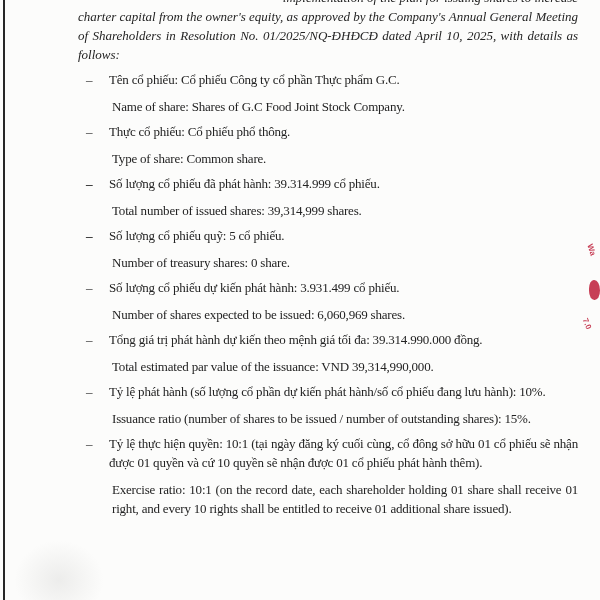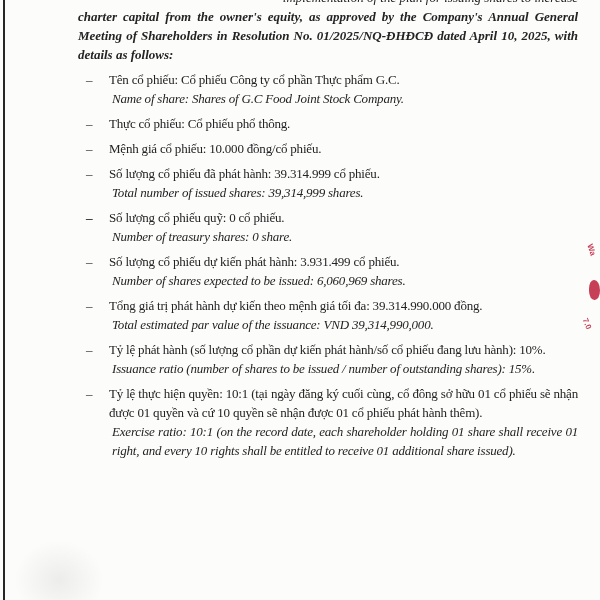--- a/index.html
+++ b/index.html
@@ -29,41 +29,40 @@
     font-style: italic;
     font-size: 13px;
     line-height: 19px;
     margin-top: -12px;
   }
   .intro-clipped {
     text-align: right;
     white-space: nowrap;
     overflow: hidden;
   }
-  .intro-para { text-align: justify; font-weight: bold; }
+  .intro-para { text-align: justify; }
   .items { margin-top: 6px; }
   .item { margin-bottom: 6px; }
   .vi {
     position: relative;
     padding-left: 31px;
     font-size: 13px;
     line-height: 19px;
     text-align: justify;
     letter-spacing: -0.2px;
   }
   .marker {
     position: absolute; left: 8px; top: 0;
     letter-spacing: 0;
   }
   .en {
     padding-left: 34px;
-    font-style: italic;
     font-size: 13px;
     line-height: 19px;
-    margin-top: 0;
+    margin-top: 8px;
     text-align: justify;
     letter-spacing: -0.2px;
   }
   .stamp-fragment-text {
     position: absolute;
     font-family: "Liberation Sans", sans-serif;
     font-weight: bold;
     font-size: 8px;
     line-height: 8px;
   }
@@ -96,47 +95,47 @@
         <span>Tên cổ phiếu: Cổ phiếu Công ty cổ phần Thực phẩm G.C.</span>
       </div>
       <div class="en">Name of share: Shares of G.C Food Joint Stock Company.</div>
     </div>
 
     <div class="item">
       <div class="vi">
         <span class="marker">–</span>
         <span>Thực cổ phiếu: Cổ phiếu phổ thông.</span>
       </div>
+      <div class="en">Type of share: Common share.</div>
     </div>
 
     <div class="item">
       <div class="vi">
         <span class="marker">–</span>
-        <span>Mệnh giá cổ phiếu: 10.000 đồng/cổ phiếu.</span>
       </div>
     </div>
 
     <div class="item">
       <div class="vi">
         <span class="marker">–</span>
         <span>Số lượng cổ phiếu đã phát hành: 39.314.999 cổ phiếu.</span>
       </div>
       <div class="en">Total number of issued shares: 39,314,999 shares.</div>
     </div>
 
     <div class="item">
       <div class="vi">
         <span class="marker">–</span>
       </div>
     </div>
 
     <div class="item">
       <div class="vi">
         <span class="marker">–</span>
-        <span>Số lượng cổ phiếu quỹ: 0 cổ phiếu.</span>
+        <span>Số lượng cổ phiếu quỹ: 5 cổ phiếu.</span>
       </div>
       <div class="en">Number of treasury shares: 0 share.</div>
     </div>
 
     <div class="item">
       <div class="vi">
         <span class="marker">–</span>
         <span>Số lượng cổ phiếu dự kiến phát hành: 3.931.499 cổ phiếu.</span>
       </div>
       <div class="en">Number of shares expected to be issued: 6,060,969 shares.</div>

